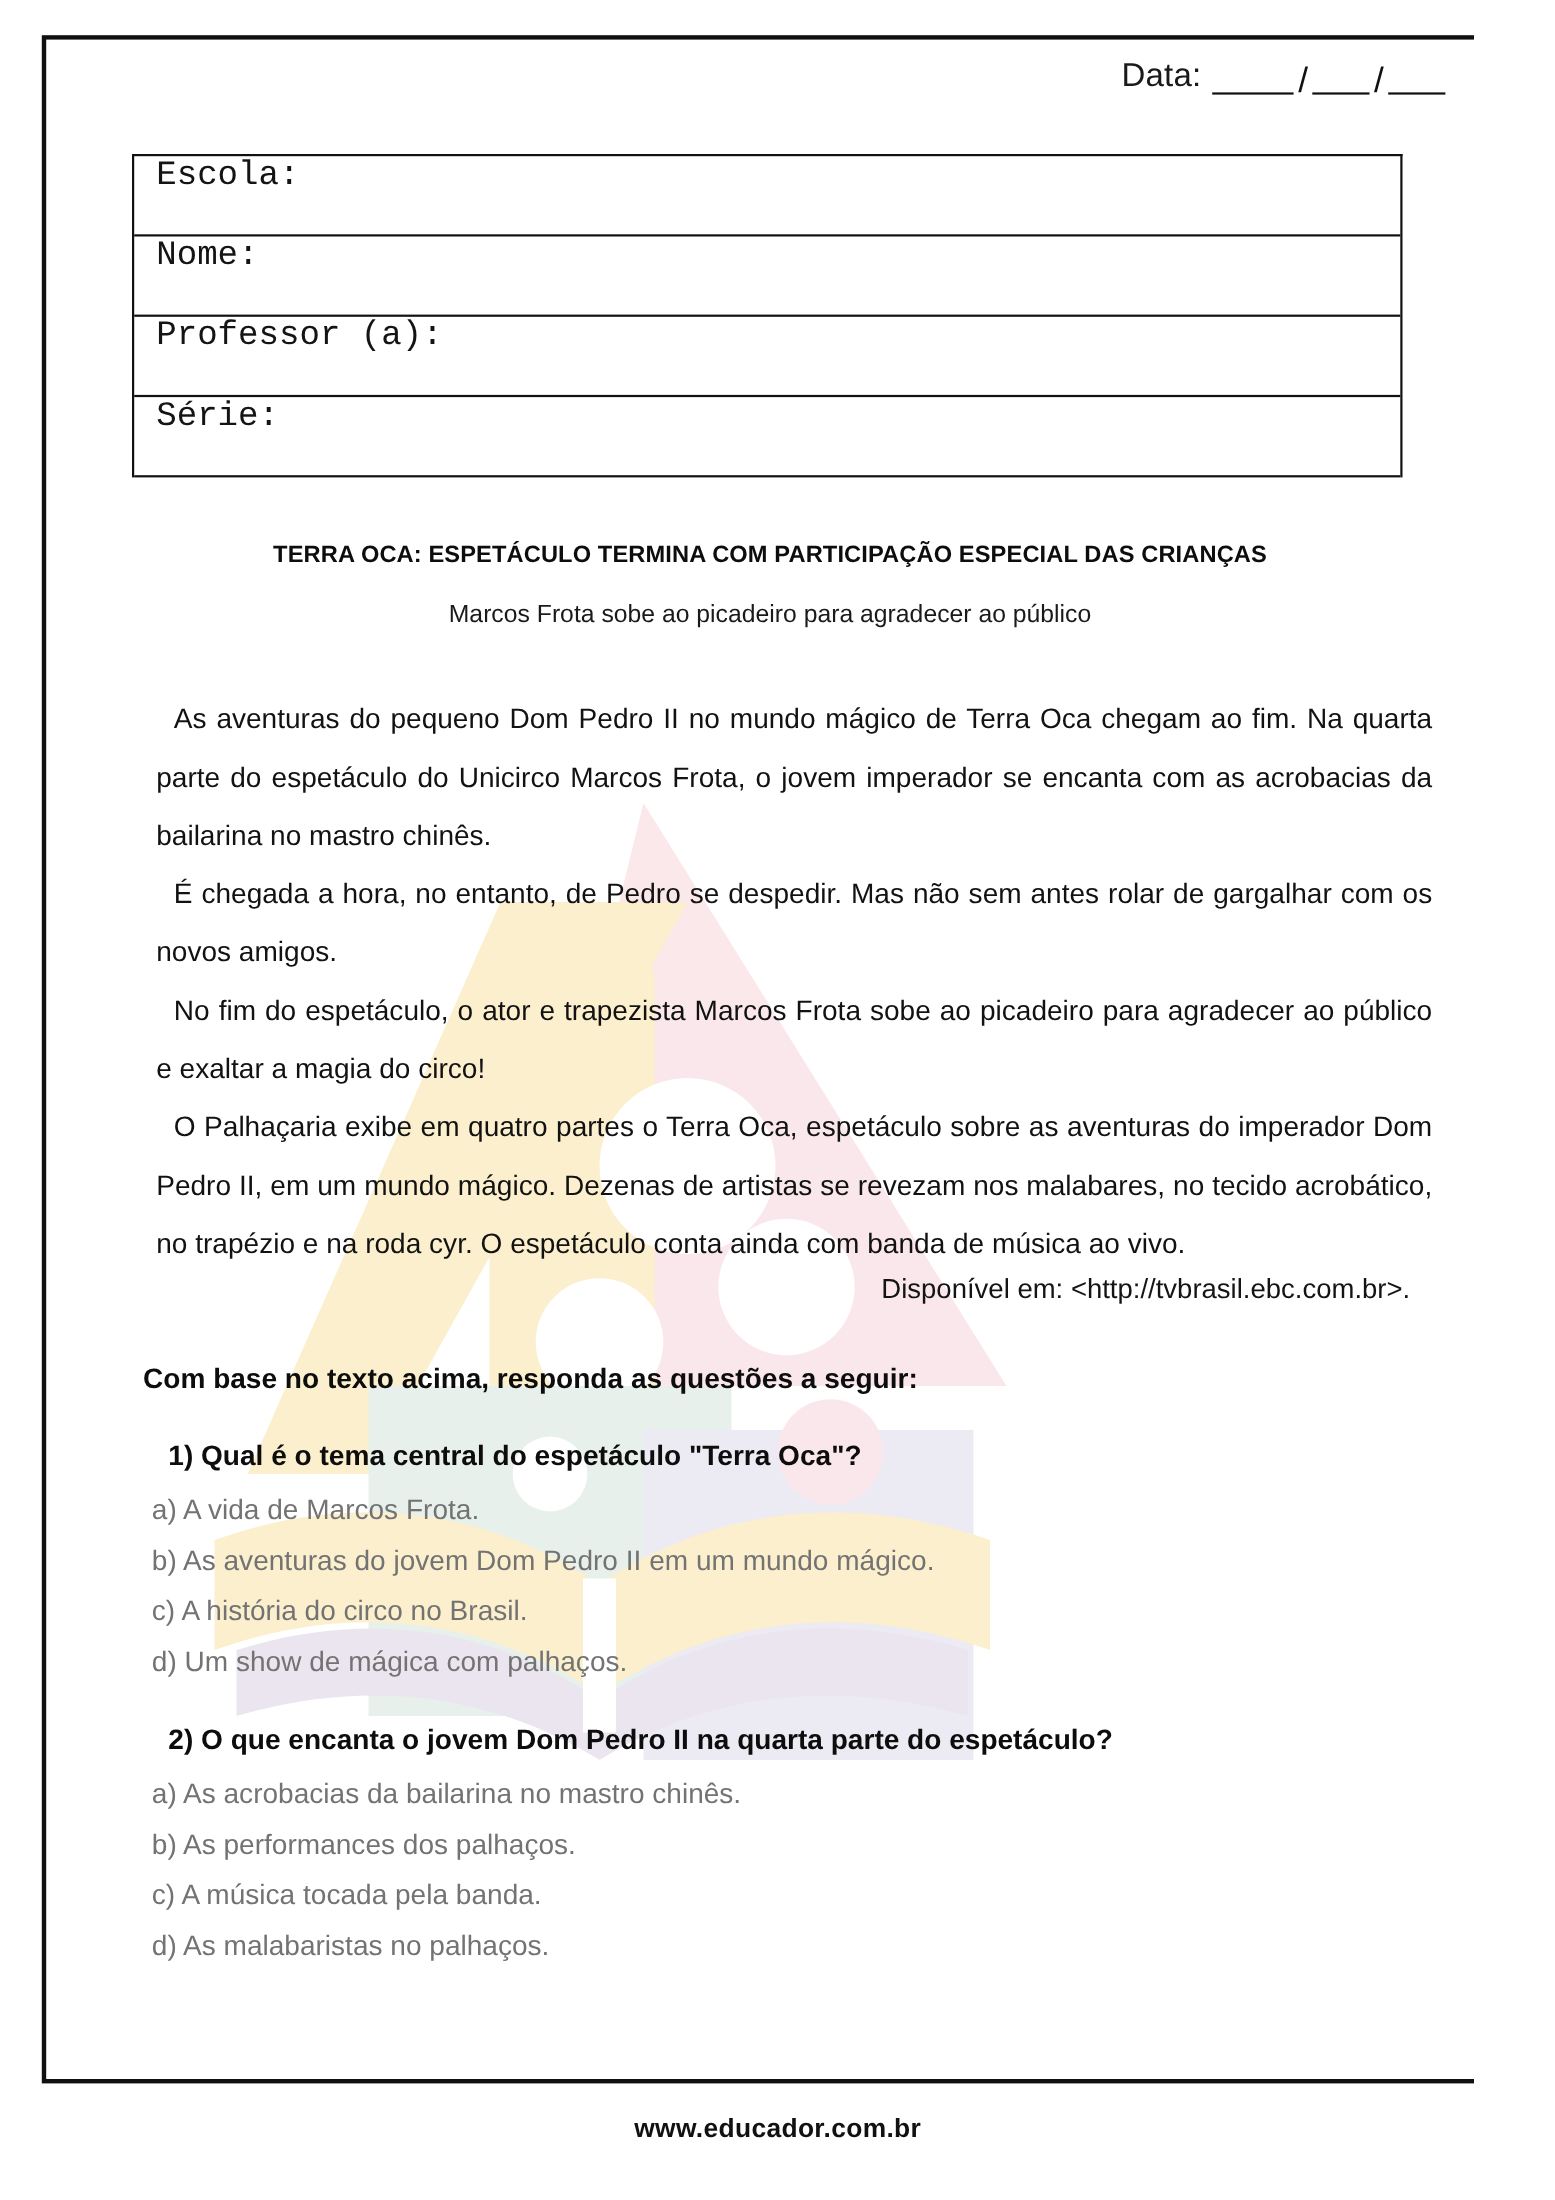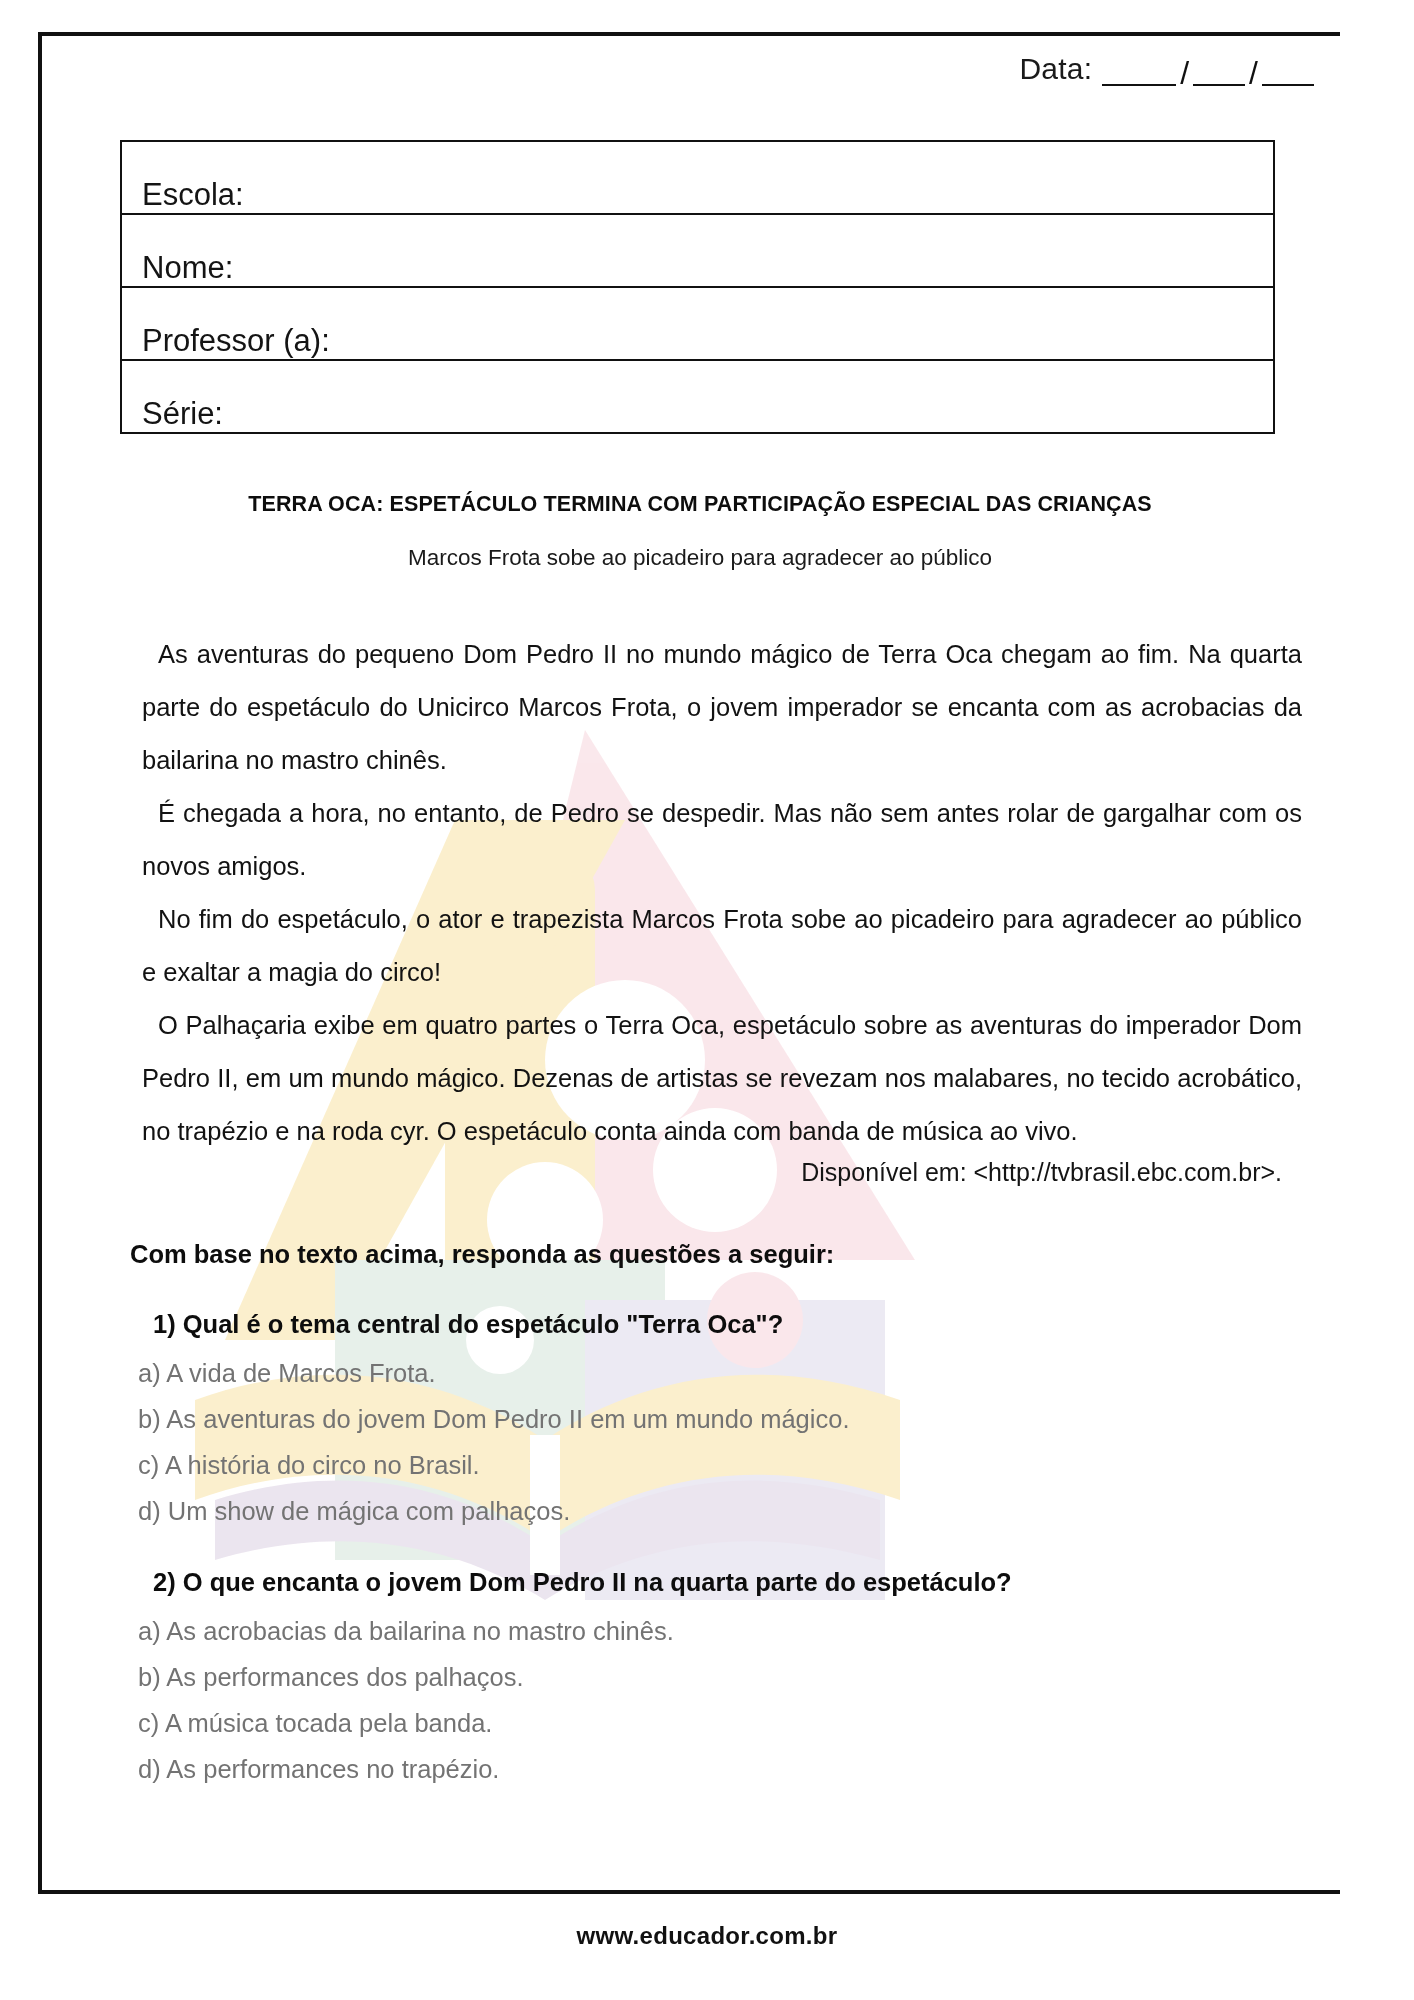--- a/index.html
+++ b/index.html
@@ -91,23 +91,24 @@
     width: 1155px;
     border: 2.5px solid #111111;
     border-bottom: none;
     box-sizing: border-box;
     background: transparent;
   }
   .id-row {
     height: 73px;
     border-bottom: 2.5px solid #111111;
     display: flex;
-    align-items: flex-end;
+    align-items: flex-start;
     padding-left: 20px;
     box-sizing: border-box;
+    font-family: Liberation Mono, monospace;
   }
   .id-row span {
     font-size: 31px;
     color: #141414;
   }
 
   
   .article-title {
     position: absolute;
     left: 120px;
@@ -288,21 +289,21 @@
         <div class="option">b) As aventuras do jovem Dom Pedro II em um mundo mágico.</div>
         <div class="option">c) A história do circo no Brasil.</div>
         <div class="option">d) Um show de mágica com palhaços.</div>
       </div>
 
       <div class="question-block">
         <div class="question-text">2) O que encanta o jovem Dom Pedro II na quarta parte do espetáculo?</div>
         <div class="option">a) As acrobacias da bailarina no mastro chinês.</div>
         <div class="option">b) As performances dos palhaços.</div>
         <div class="option">c) A música tocada pela banda.</div>
-        <div class="option">d) As performances no trapézio.</div>
+        <div class="option">d) As malabaristas no palhaços.</div>
       </div>
 
     </div>
 
     <div class="footer">www.educador.com.br</div>
 
   </div>
 </div>
 
 </body></html>

